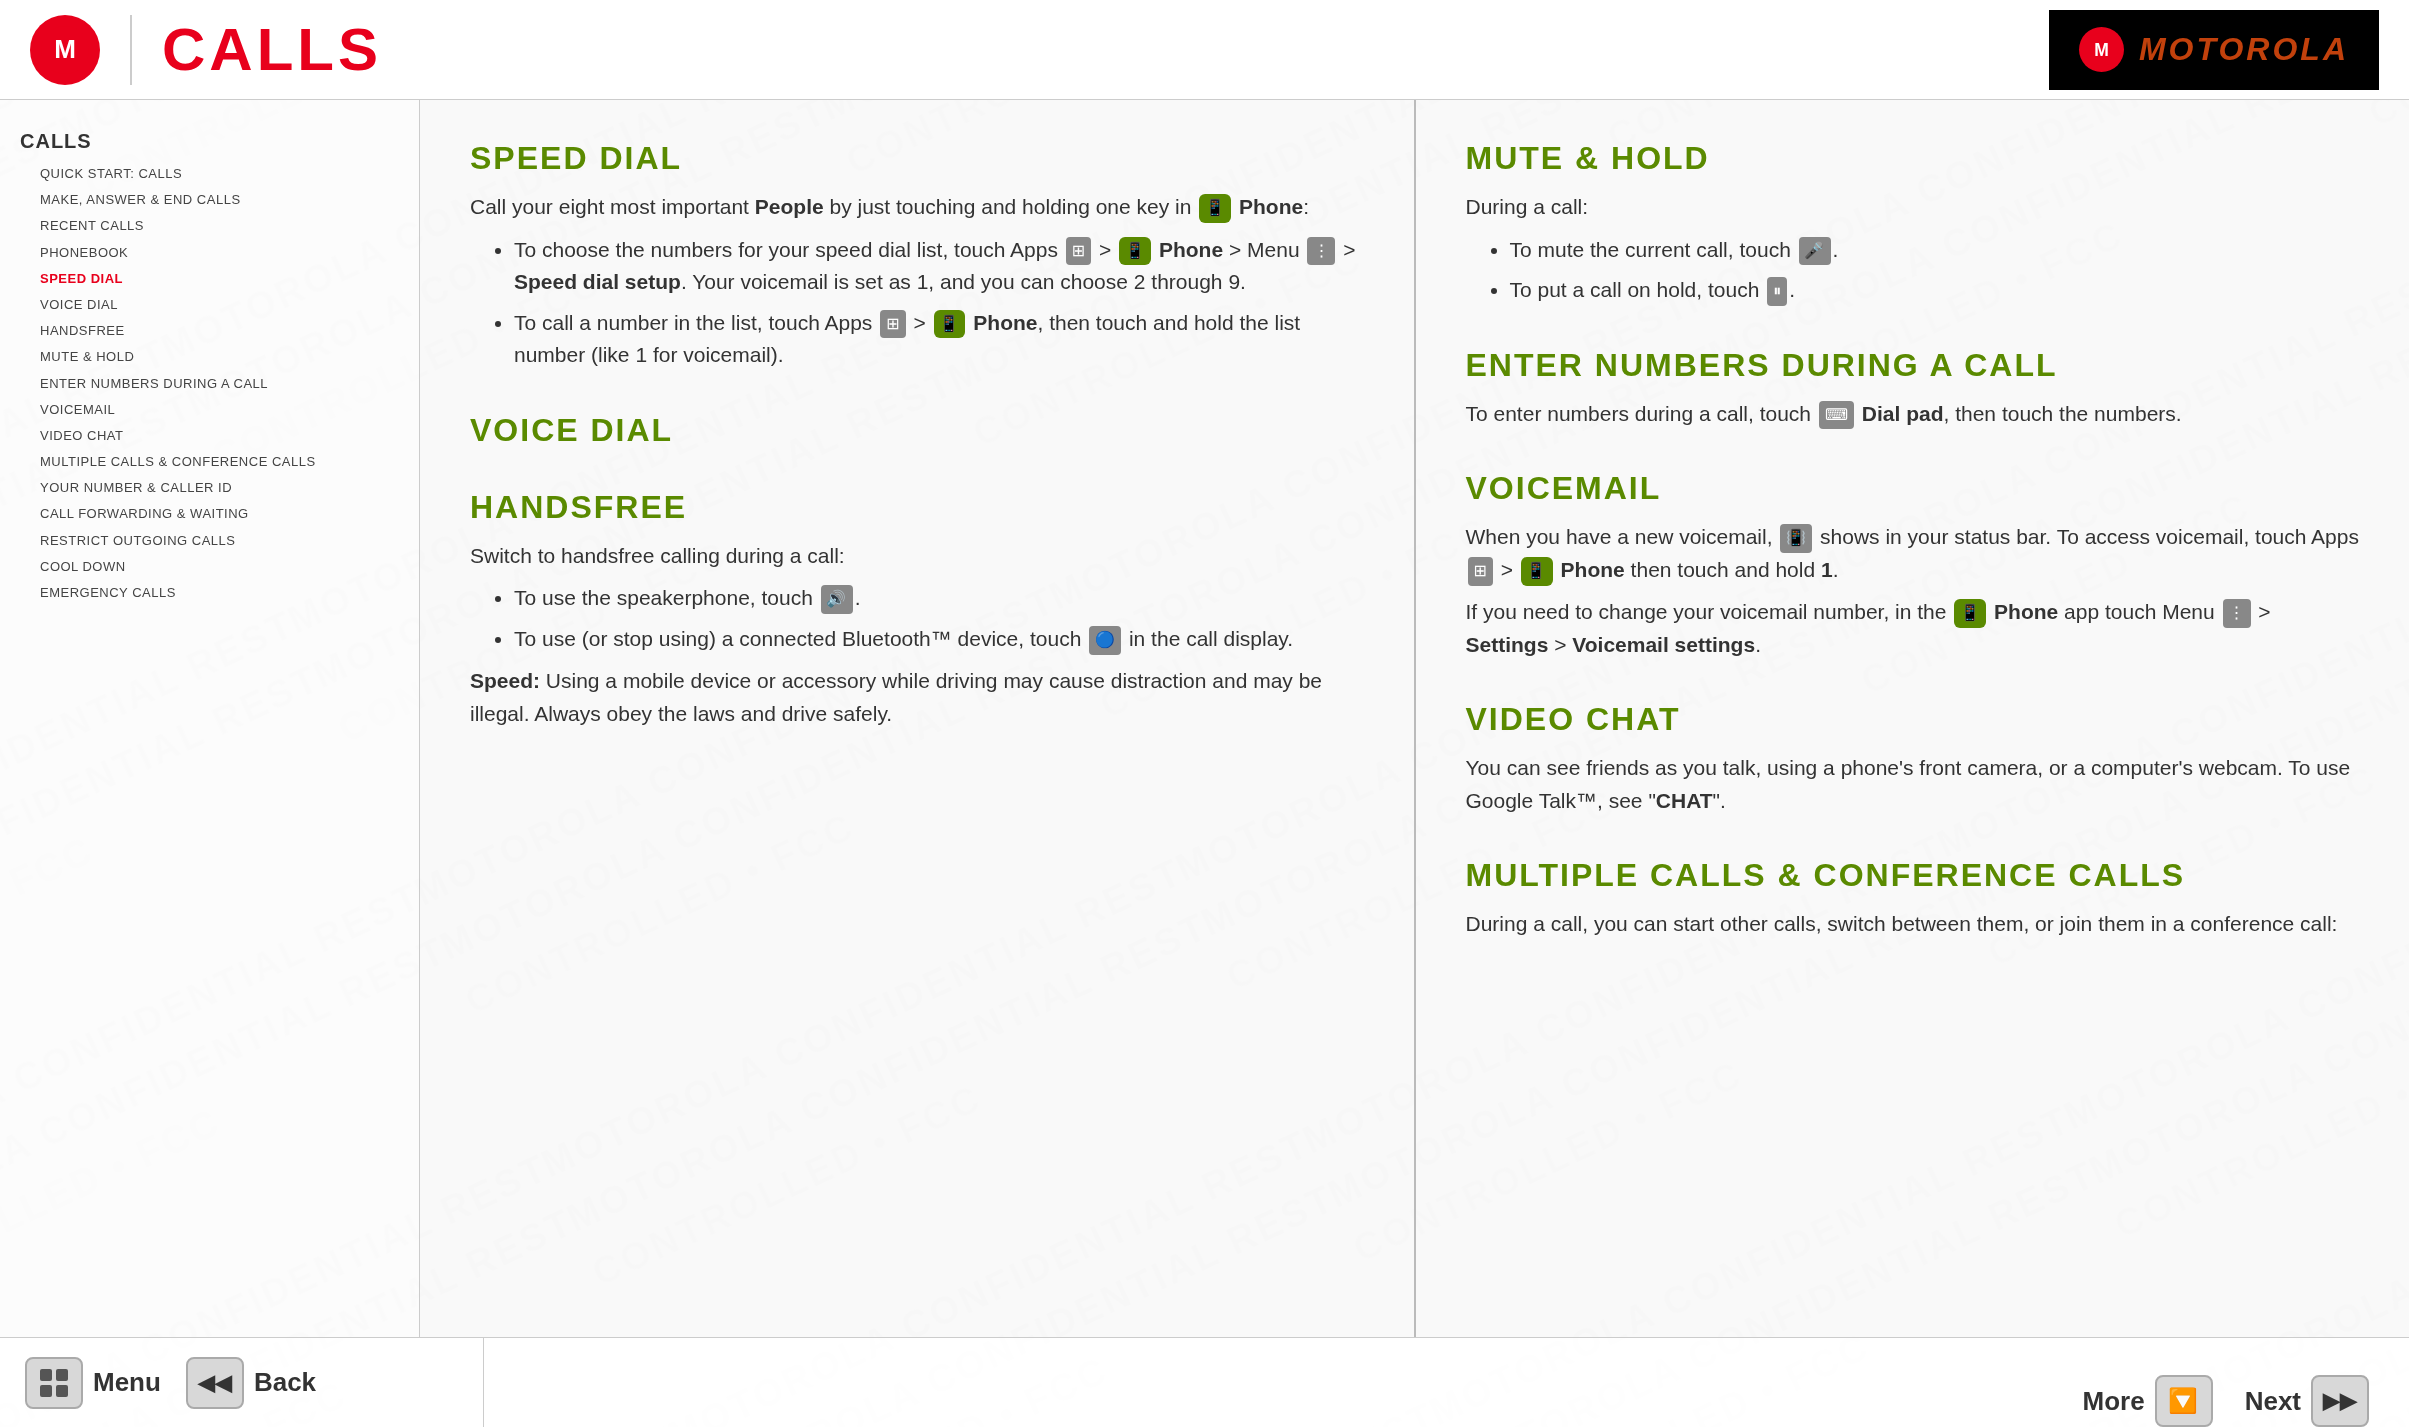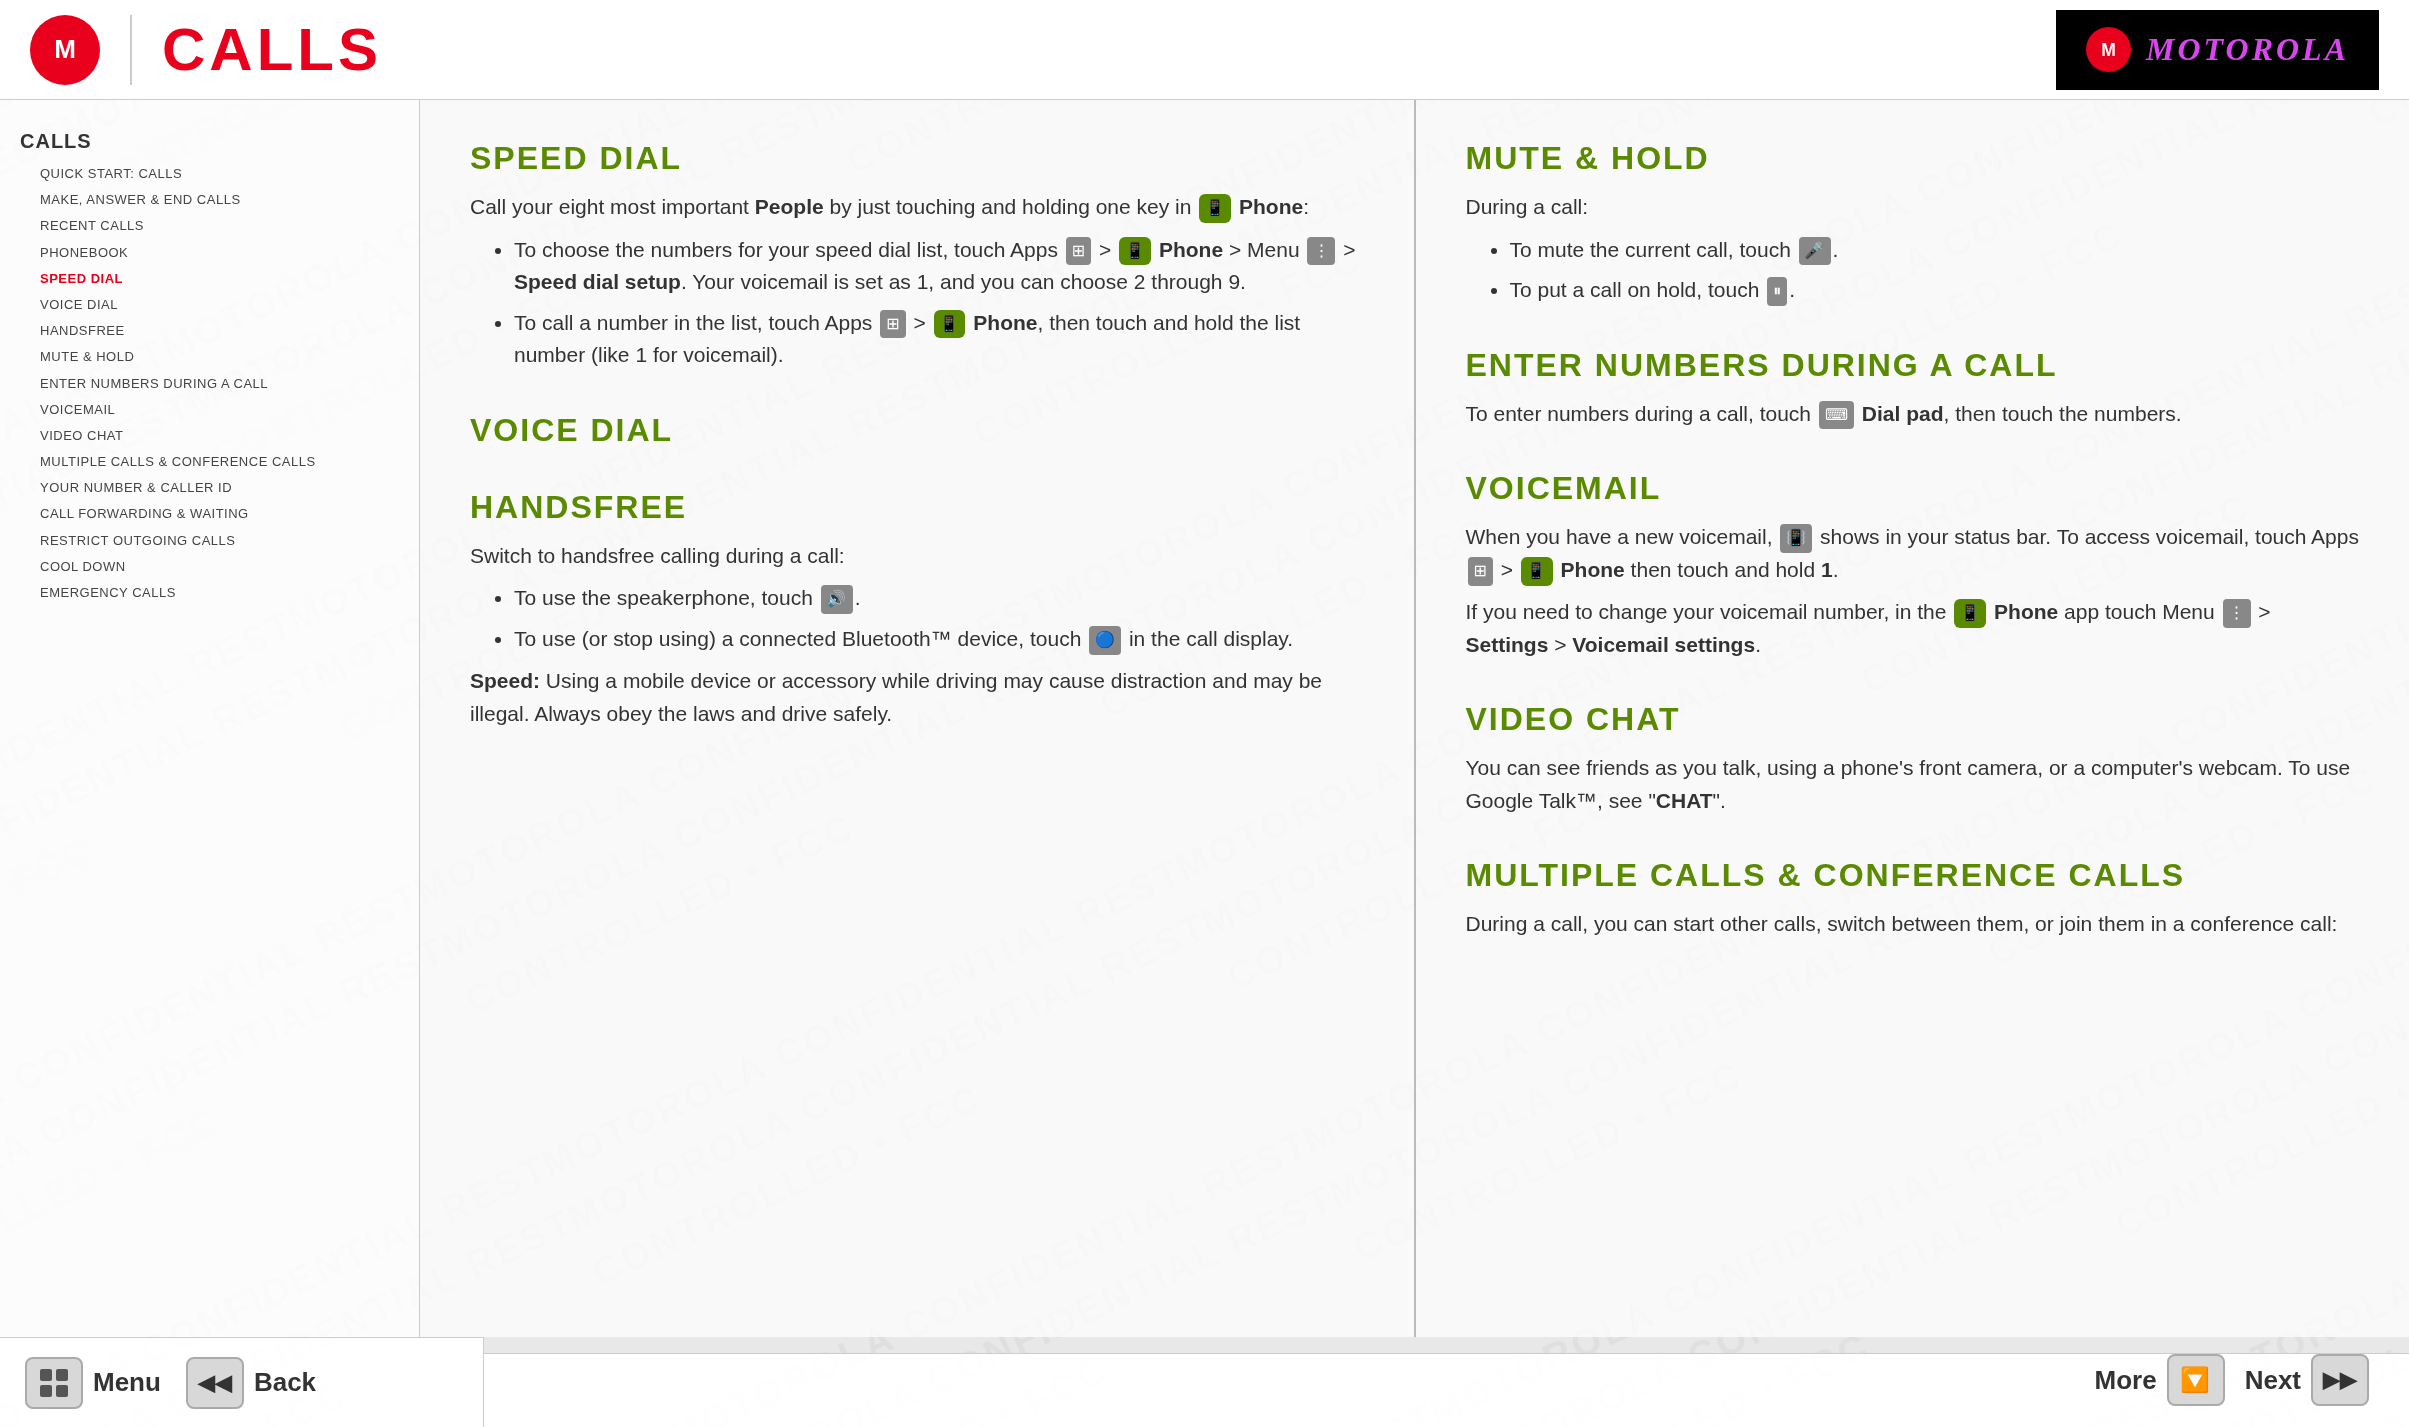--- a/index.html
+++ b/index.html
@@ -62,27 +62,26 @@
     .motorola-logo-small {
       width: 45px;
       height: 45px;
       background: #e8001c;
       border-radius: 50%;
       display: flex;
       align-items: center;
       justify-content: center;
     }
     .motorola-text {
-      color: #d946ef;
+      color: #c2410c;
       font-size: 32px;
       font-weight: bold;
       letter-spacing: 3px;
       text-transform: uppercase;
       font-style: italic;
-      font-family: Liberation Serif, serif;
     }
 
     
     .main-container {
       position: relative;
       z-index: 10;
       display: flex;
       height: calc(1427px - 100px - 90px);
     }
 
@@ -213,25 +212,24 @@
       display: flex;
       align-items: center;
       padding: 0 25px;
       gap: 25px;
     }
     .footer-right {
       flex: 1;
       background: rgba(255,255,255,0.97);
       border-top: 1px solid #ccc;
       display: flex;
-      align-items: flex-start;
+      align-items: flex-end;
       justify-content: flex-end;
       padding: 0 40px;
-      gap: 20px;
-      margin-top: 16px;
+      gap: 32px;
     }
 
     .footer-btn {
       display: flex;
       align-items: center;
       gap: 10px;
       cursor: pointer;
       font-size: 26px;
       font-weight: bold;
       color: #333;

